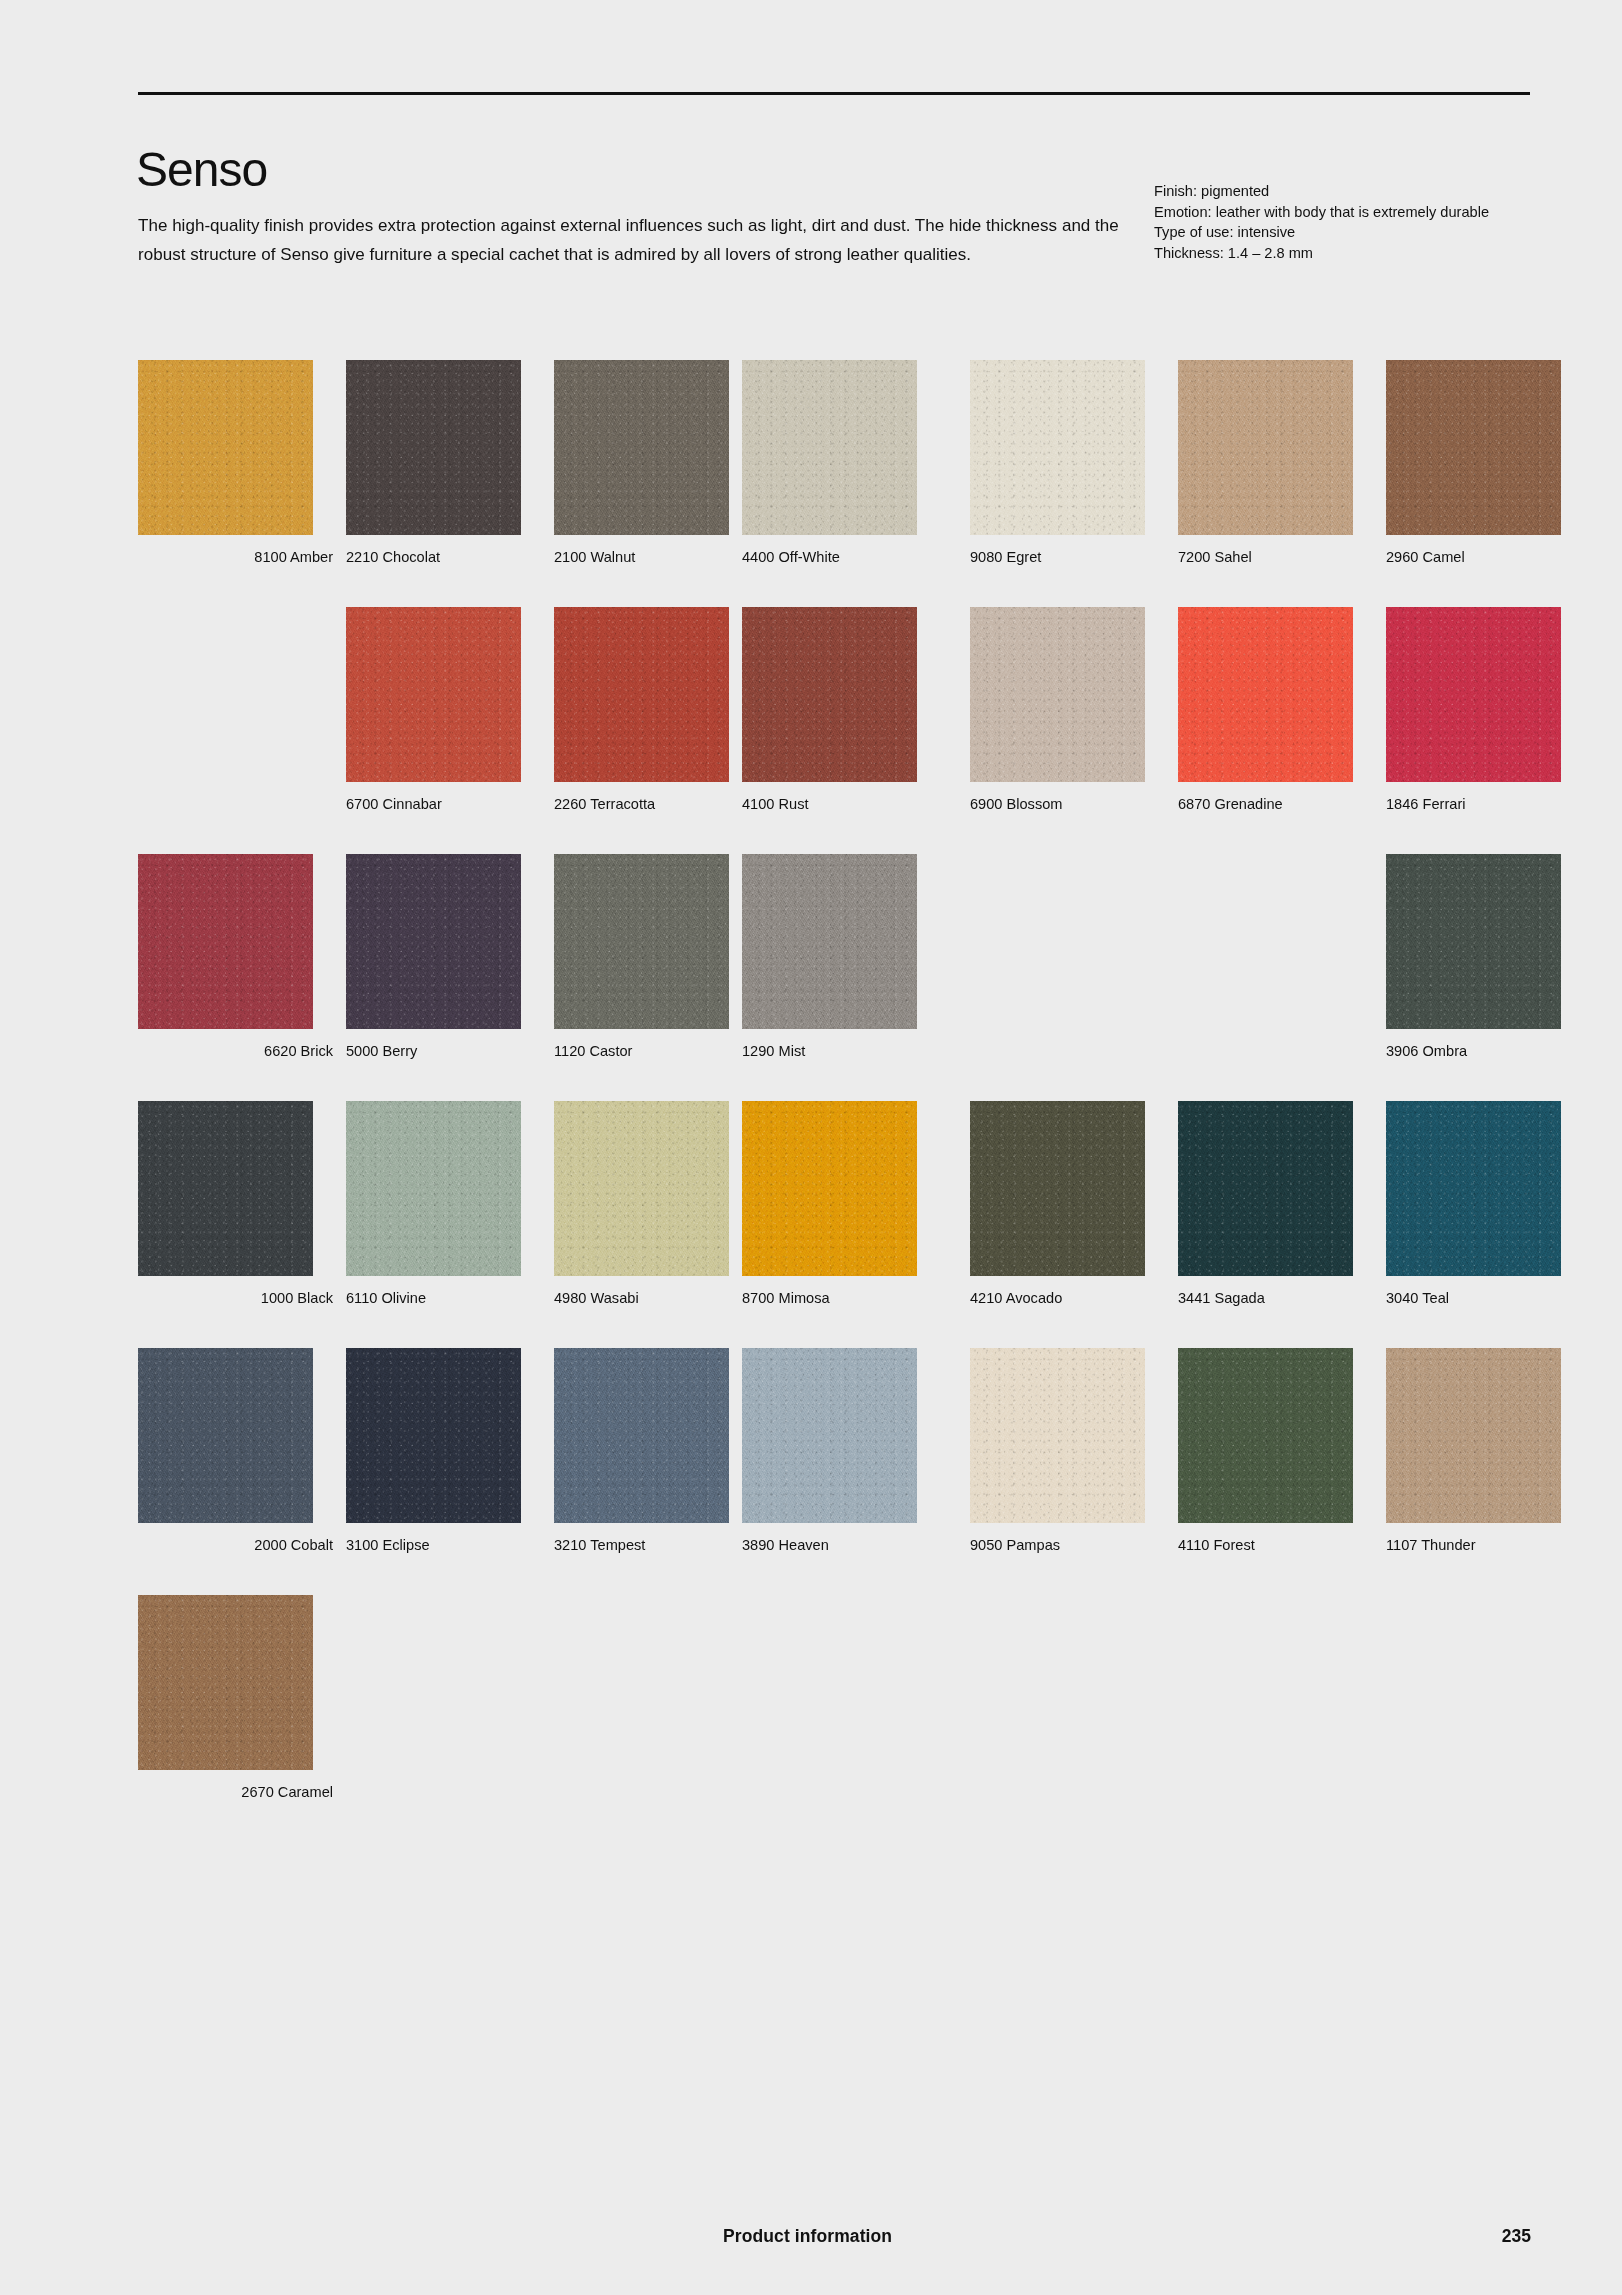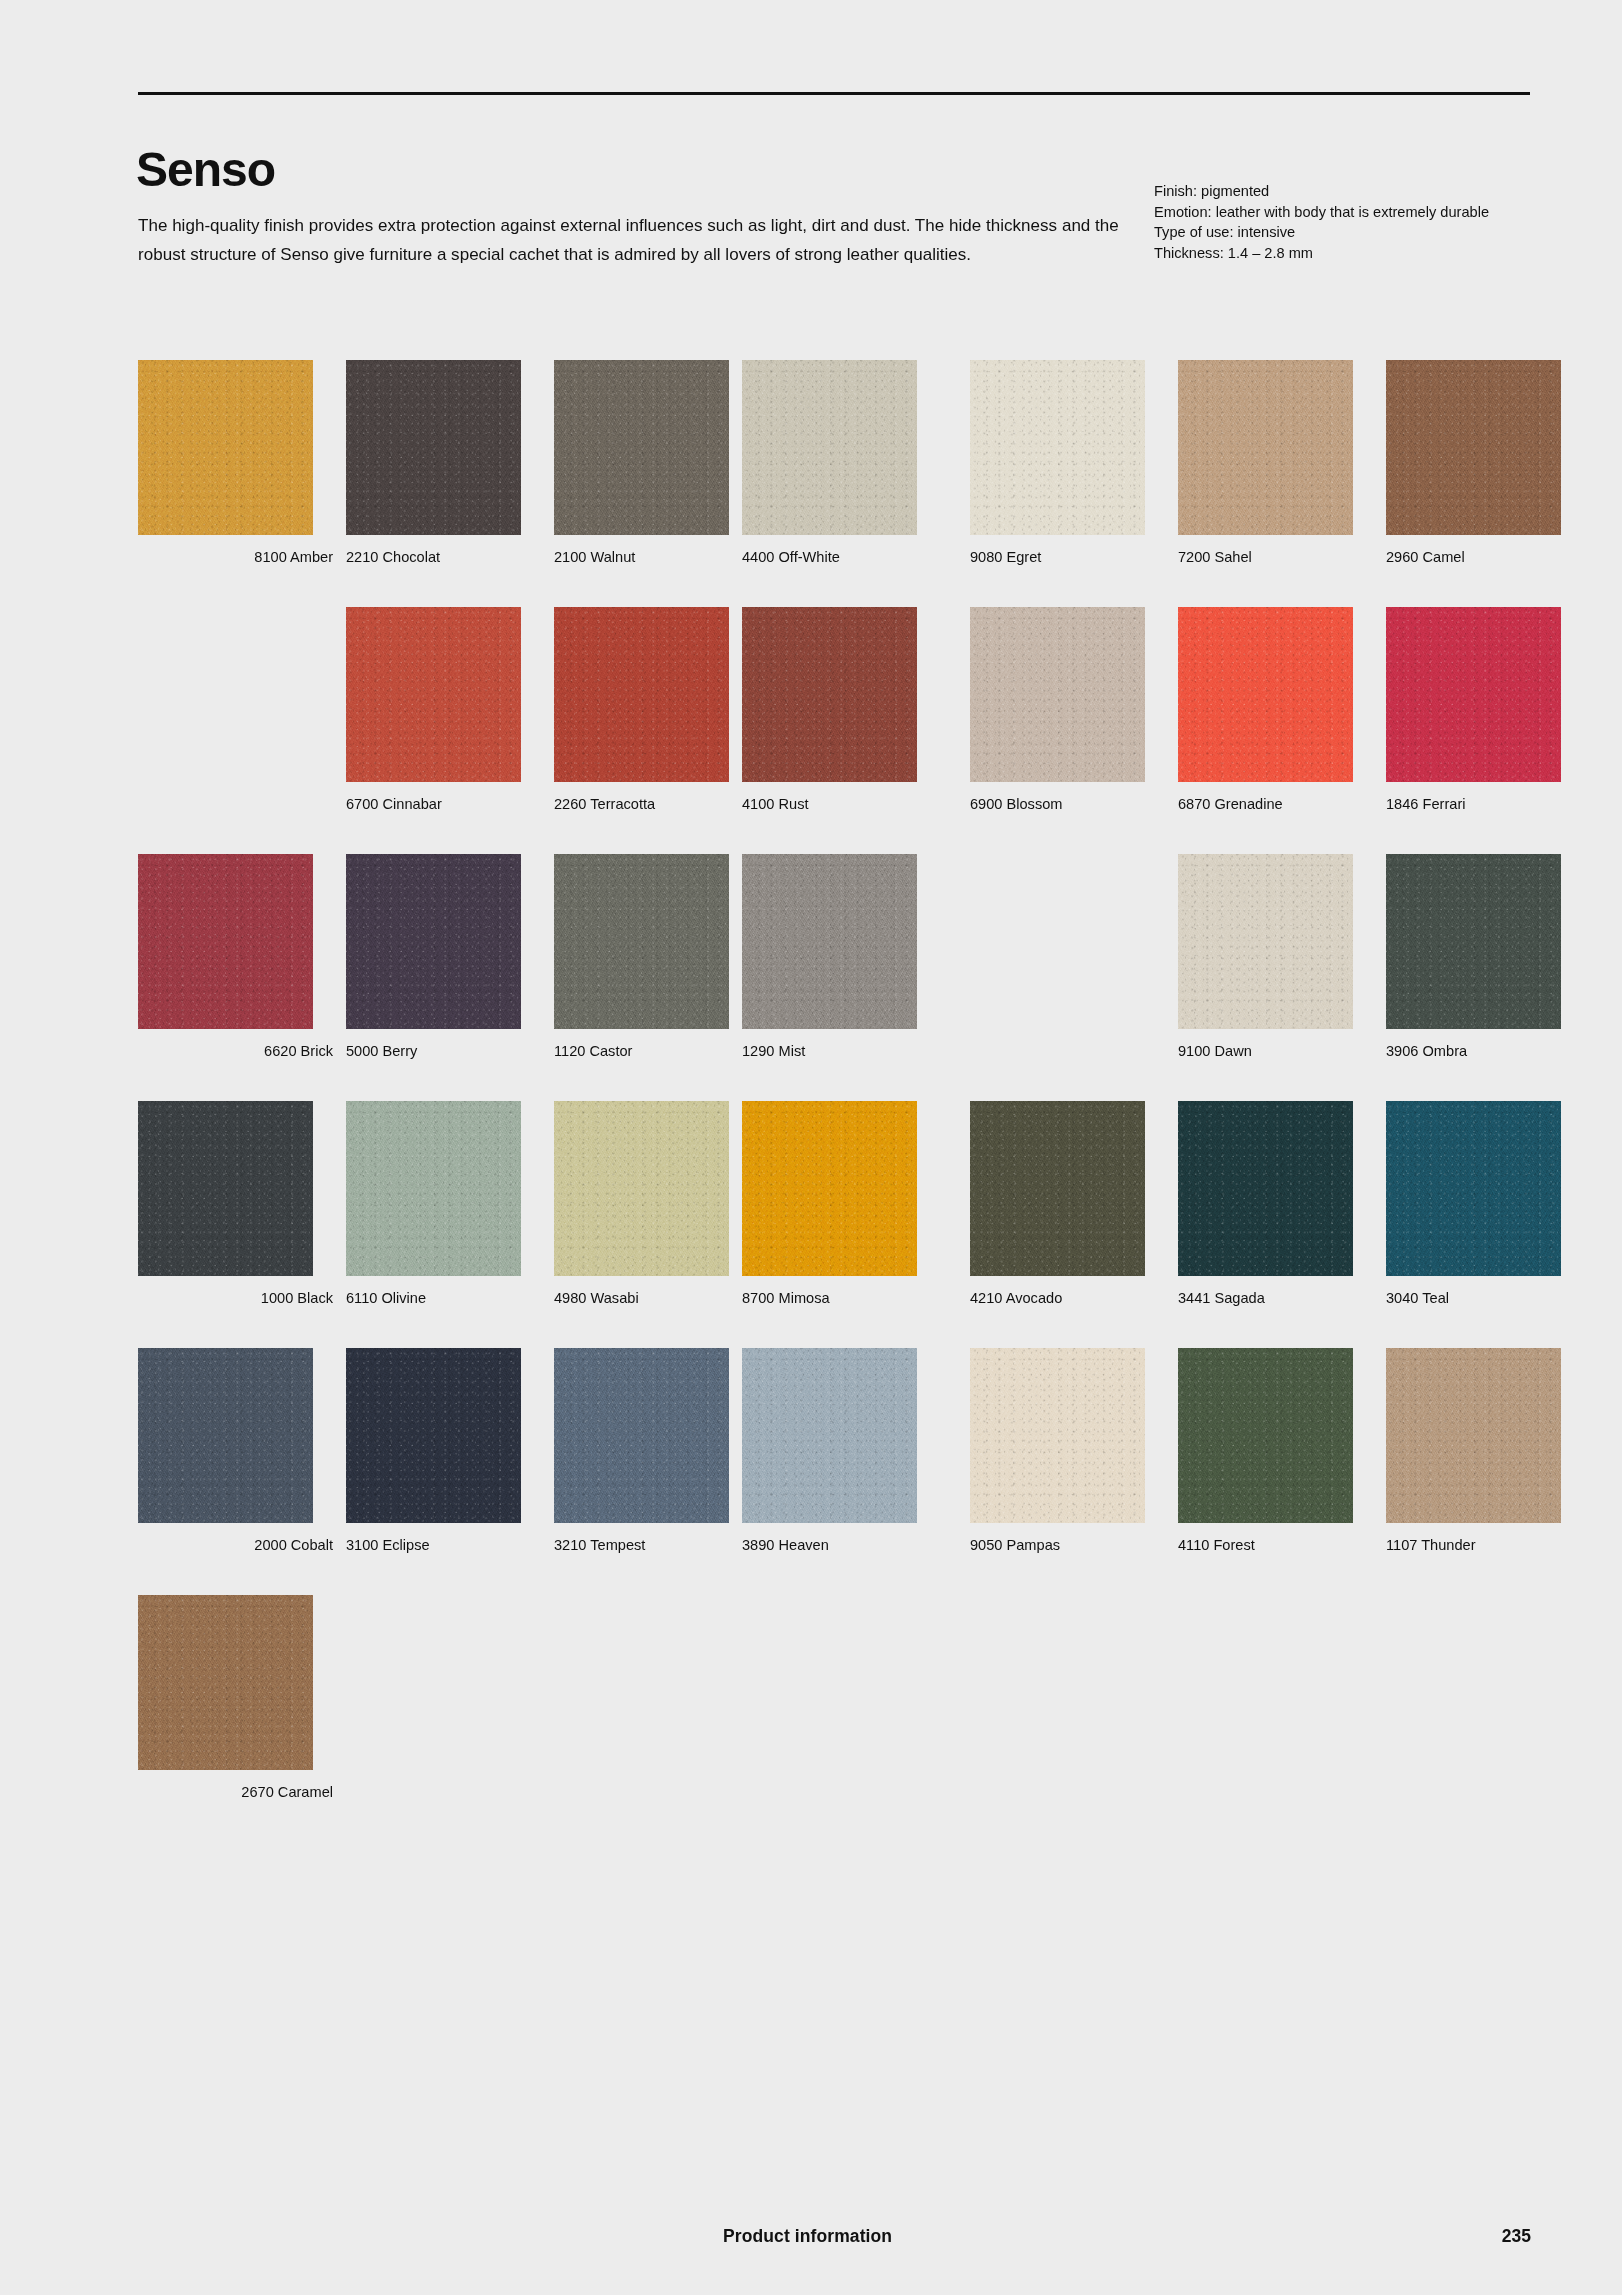--- a/index.html
+++ b/index.html
@@ -34,21 +34,21 @@
     width: 1392px;
     height: 2.6px;
     background: #111111;
   }
 
   .page-title {
     position: absolute;
     left: 136px;
     top: 114px;
     font-size: 48px;
-    font-weight: bold;
+    font-weight: normal;
     letter-spacing: -1px;
     line-height: 1;
     color: #111111;
   }
 
   .intro {
     position: absolute;
     left: 138px;
     top: 194px;
     width: 994px;
@@ -251,24 +251,20 @@
           <div class="label">5000 Berry</div>
         </div>
         <div class="cell c2">
           <div class="swatch" style="background-color: rgb(107, 108, 99);"></div>
           <div class="label">1120 Castor</div>
         </div>
         <div class="cell c3">
           <div class="swatch" style="background-color: rgb(144, 139, 134);"></div>
           <div class="label">1290 Mist</div>
         </div>
-        <div class="cell c5">
-          <div class="swatch" style="background-color: rgb(217, 210, 196);"></div>
-          <div class="label">9100 Dawn</div>
-        </div>
         <div class="cell c6">
           <div class="swatch" style="background-color: rgb(70, 80, 74);"></div>
           <div class="label">3906 Ombra</div>
         </div>
       </div>
       <div class="row">
         <div class="cell c0">
           <div class="swatch" style="background-color: rgb(59, 64, 67);"></div>
           <div class="label">1000 Black</div>
         </div>

